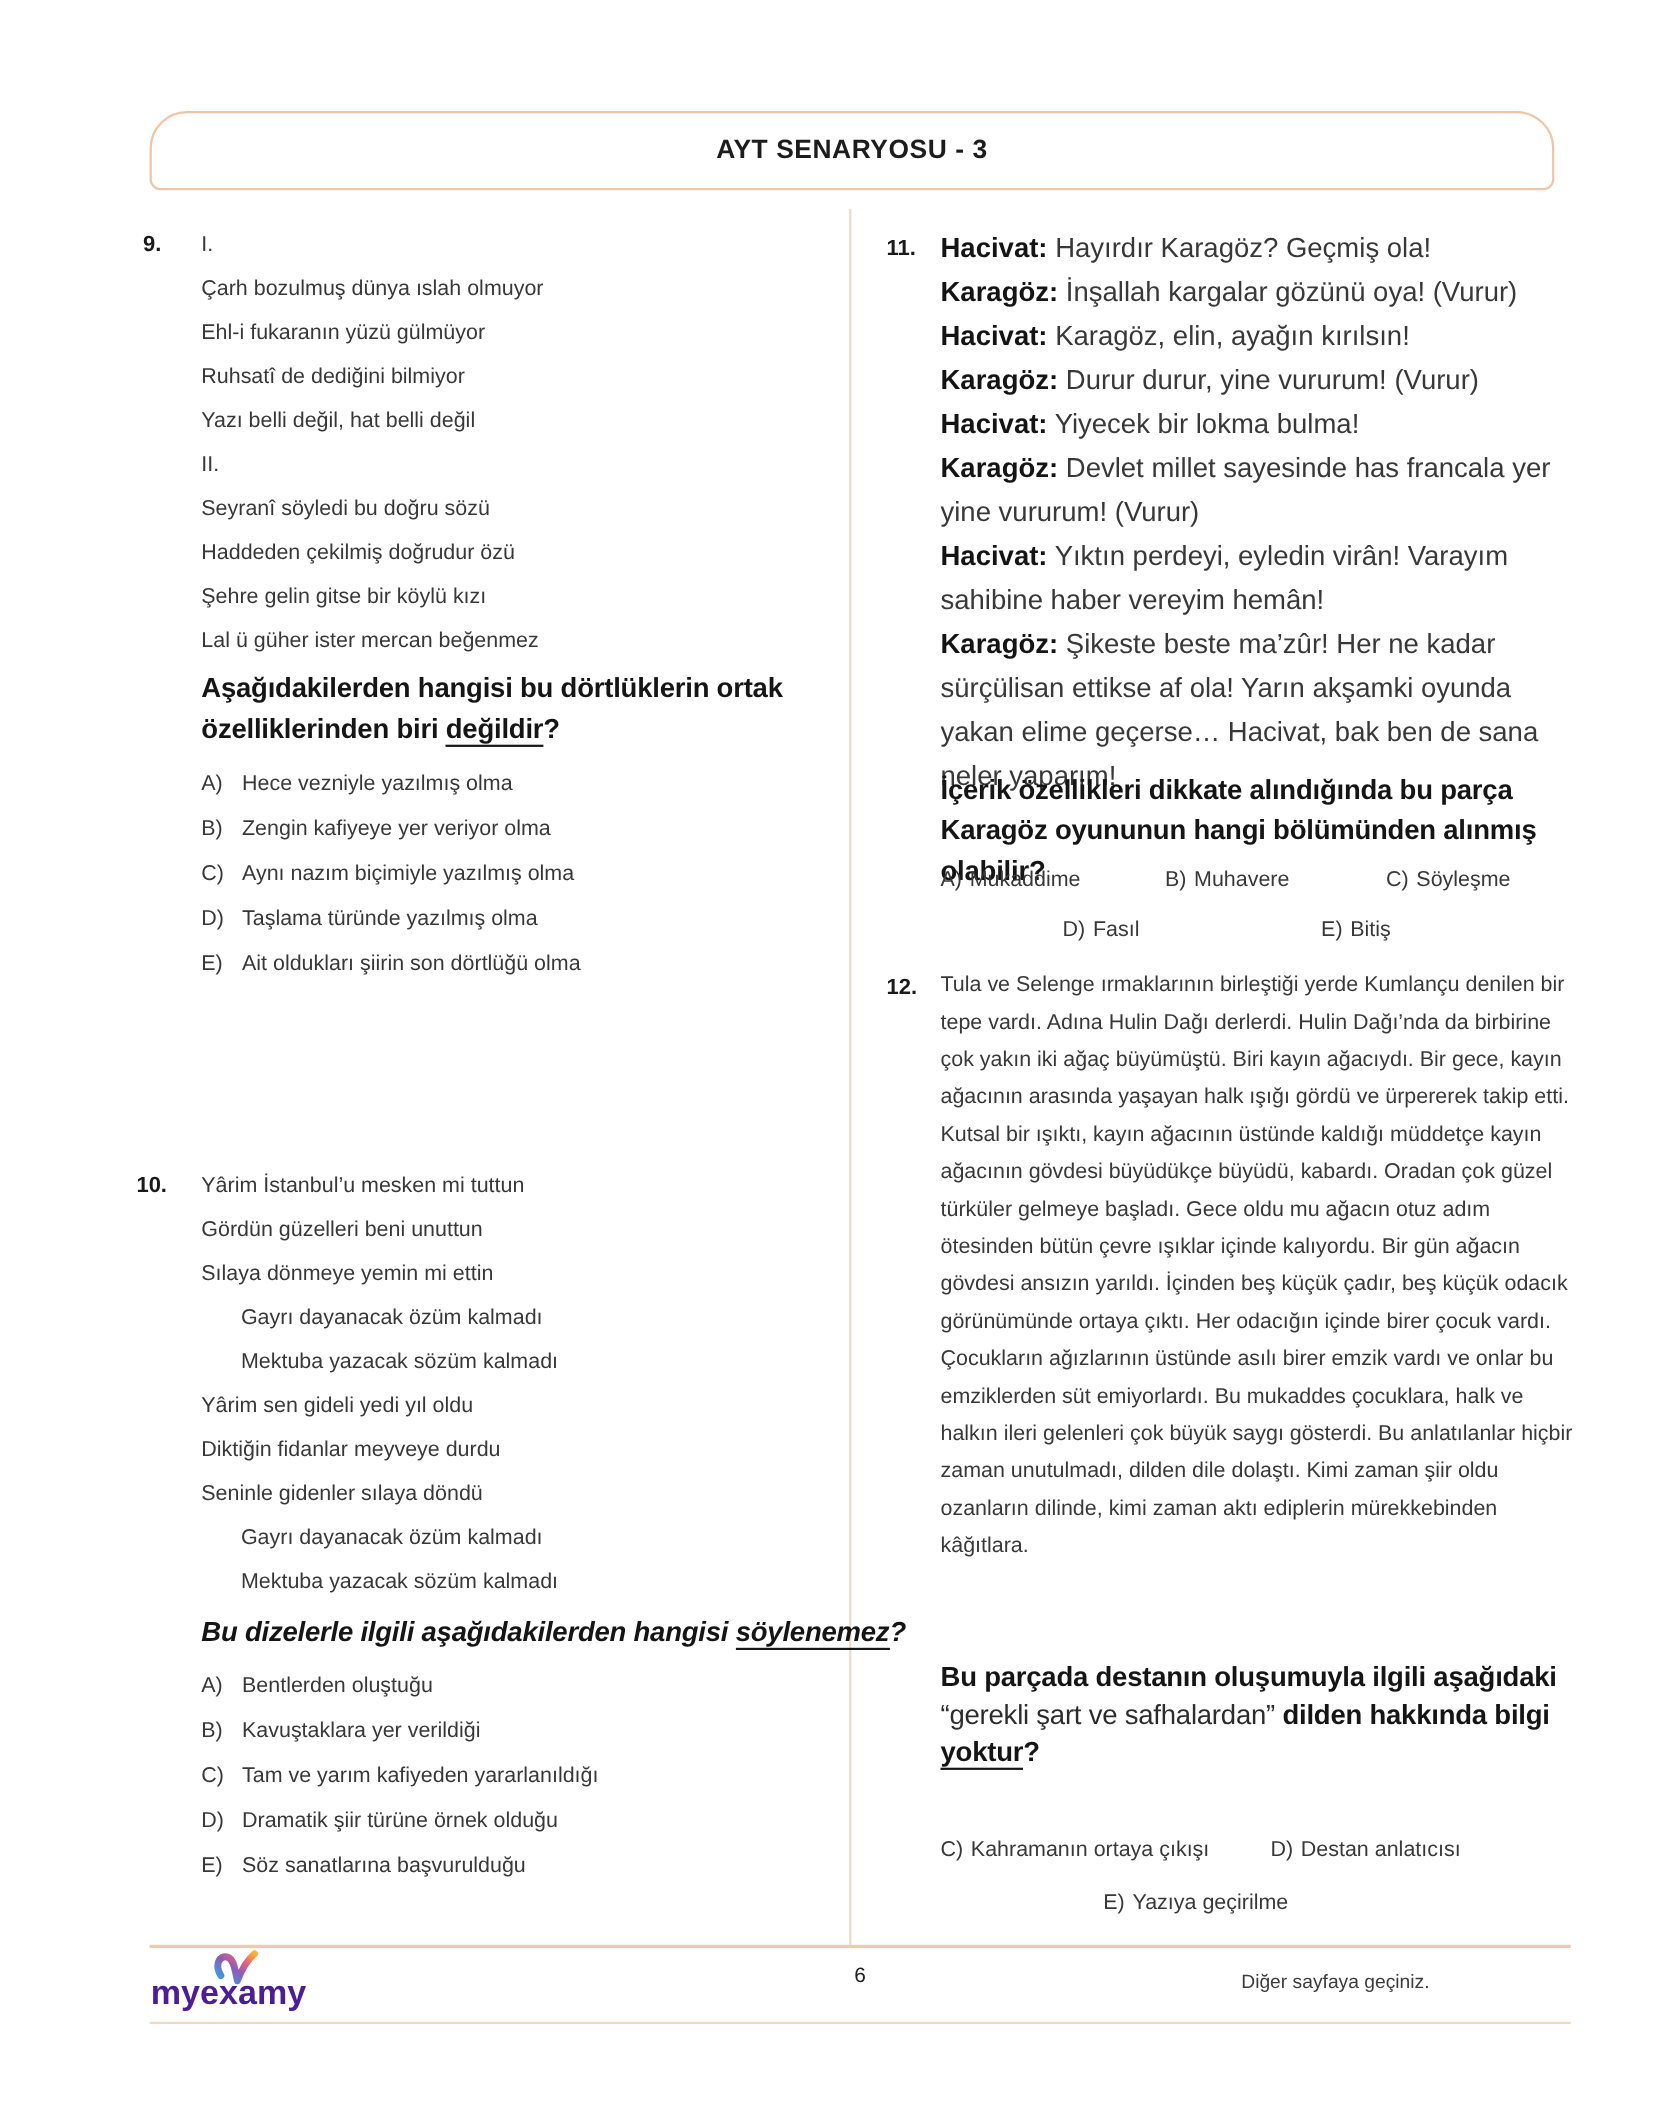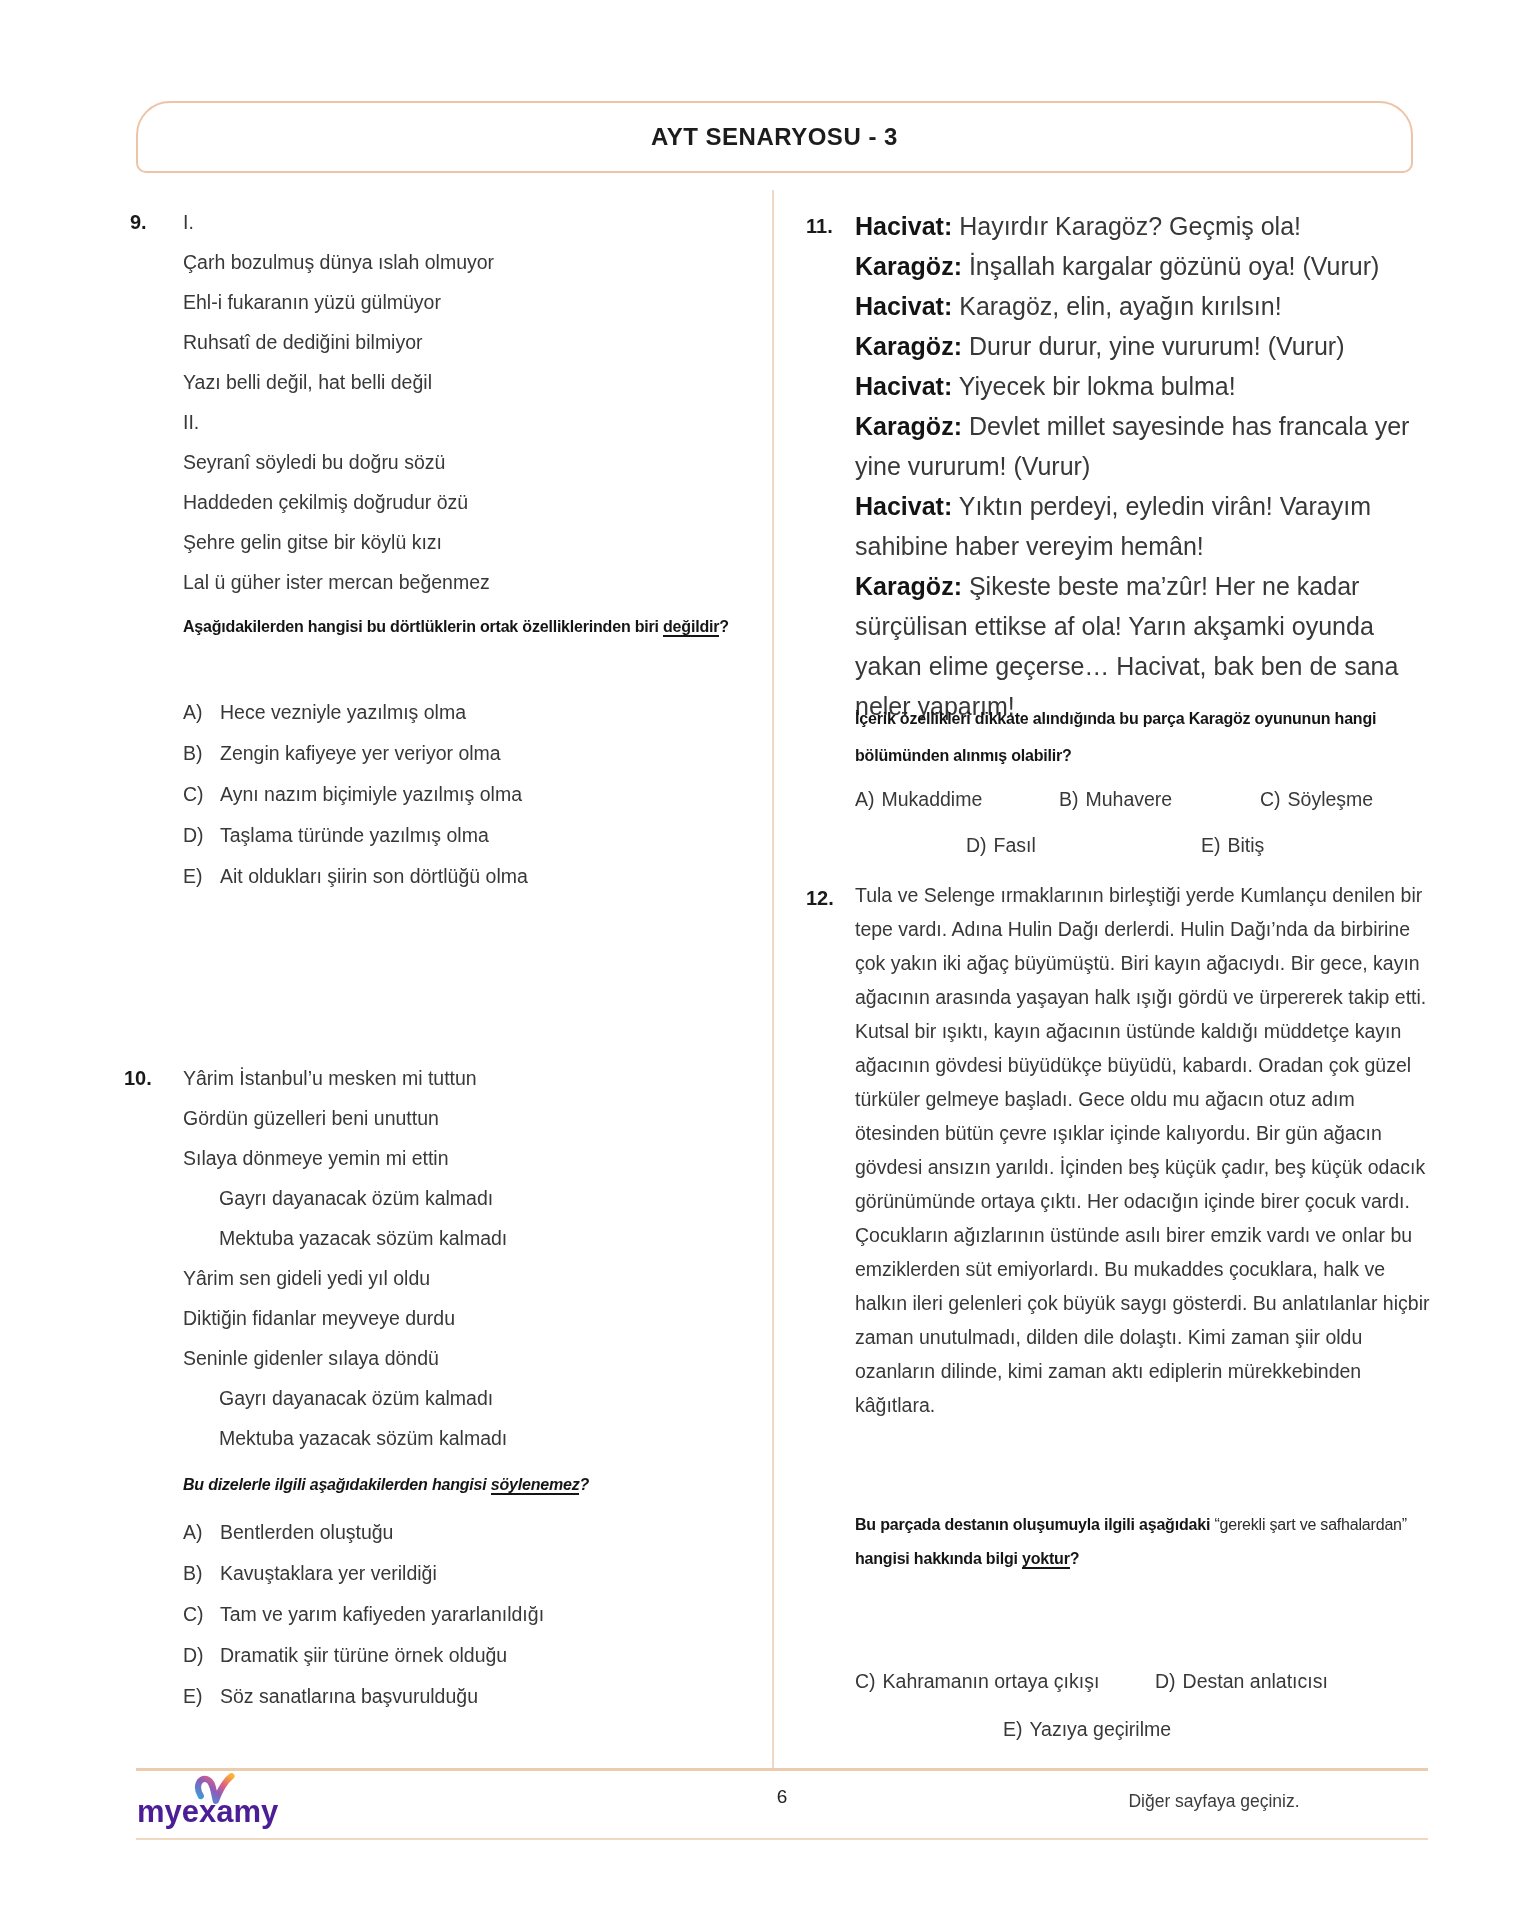--- a/index.html
+++ b/index.html
@@ -22,21 +22,21 @@
   .qnum{position:absolute;left:0;top:0;font-weight:bold;font-size:20px;color:#1a1a1a;line-height:40px;}
   .qbody{position:relative;}
   #q9{left:130px;top:202px;width:620px;}   #q9 .qbody{margin-left:53px;}
   #q10{left:124px;top:1058px;width:626px;} #q10 .qbody{margin-left:59px;}
   #q11{left:806px;top:206px;width:640px;}  #q11 .qbody{margin-left:49px;}
   #q12{left:806px;top:878px;width:640px;}  #q12 .qbody{margin-left:49px;}
 
   .verse{font-size:19.5px;line-height:40px;white-space:nowrap;color:#383838;}
   .verse.indent{padding-left:36px;}
 
-  .stem{margin:0;font-weight:bold;font-size:16px;line-height:37px;color:#151515;letter-spacing:-.2px;}
+  .stem{margin:0;font-weight:bold;font-size:25px;line-height:37px;color:#151515;letter-spacing:-.2px;}
   .stem .ul{border-bottom:2.5px solid #151515;}
   .stem .nb{font-weight:normal;color:#2c2c2c;}
   .nowrap{white-space:nowrap;font-style:italic;}
 
   .opts{position:absolute;left:0;width:100%;}
   #q9 .opts{top:490px;left:53px;}
   #q10 .opts{top:454px;left:59px;}
   .opt{height:41px;line-height:41px;font-size:19.5px;white-space:nowrap;}
   .optlab{display:inline-block;width:37px;}
   #q9 .stem-wrap{position:absolute;top:406px;left:53px;width:567px;}
@@ -153,21 +153,21 @@
       <span class="cellD"><span class="rlab">D)</span><span>Fasıl</span></span><span class="cellE"><span class="rlab">E)</span><span>Bitiş</span></span>
     </div>
   </div>
 
   <div class="q" id="q12">
     <span class="qnum">12.</span>
     <div class="qbody">
       <p class="para">Tula ve Selenge ırmaklarının birleştiği yerde Kumlançu denilen bir tepe vardı. Adına Hulin Dağı derlerdi. Hulin Dağı’nda da birbirine çok yakın iki ağaç büyümüştü. Biri kayın ağacıydı. Bir gece, kayın ağacının arasında yaşayan halk ışığı gördü ve ürpererek takip etti. Kutsal bir ışıktı, kayın ağacının üstünde kaldığı müddetçe kayın ağacının gövdesi büyüdükçe büyüdü, kabardı. Oradan çok güzel türküler gelmeye başladı. Gece oldu mu ağacın otuz adım ötesinden bütün çevre ışıklar içinde kalıyordu. Bir gün ağacın gövdesi ansızın yarıldı. İçinden beş küçük çadır, beş küçük odacık görünümünde ortaya çıktı. Her odacığın içinde birer çocuk vardı. Çocukların ağızlarının üstünde asılı birer emzik vardı ve onlar bu emziklerden süt emiyorlardı. Bu mukaddes çocuklara, halk ve halkın ileri gelenleri çok büyük saygı gösterdi. Bu anlatılanlar hiçbir zaman unutulmadı, dilden dile dolaştı. Kimi zaman şiir oldu ozanların dilinde, kimi zaman aktı ediplerin mürekkebinden kâğıtlara.</p>
     </div>
     <div class="stem-wrap">
-      <p class="stem"><span>Bu parçada destanın oluşumuyla ilgili aşağıdaki </span><span class="nb">“gerekli şart ve safhalardan” </span><span>hangisi hakkında bilgi </span><span class="ul">yoktur</span><span>?</span></p>
+      <p class="stem"><span>Bu parçada destanın oluşumuyla ilgili aşağıdaki </span><span class="nb">“gerekli şart ve safhalardan” </span><span>dilden hakkında bilgi </span><span class="ul">yoktur</span><span>?</span></p>
     </div>
     <div class="optrow r2">
       <span class="cell"><span class="rlab">C)</span><span>Kahramanın ortaya çıkışı</span></span><span><span class="rlab">D)</span><span>Destan anlatıcısı</span></span>
     </div>
     <div class="optrow r3">
       <span><span class="rlab">E)</span><span>Yazıya geçirilme</span></span>
     </div>
   </div>
 
   <div class="rule-top"></div>

